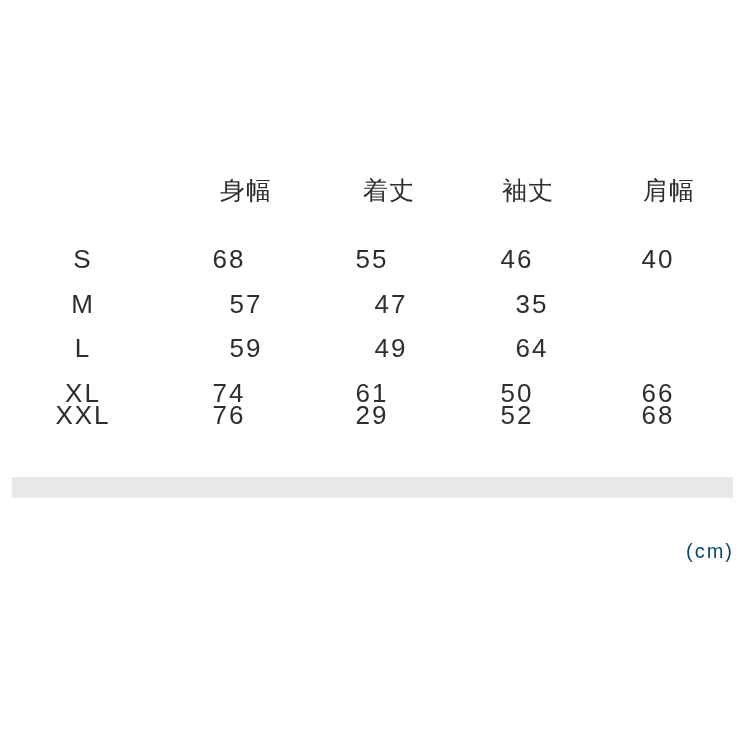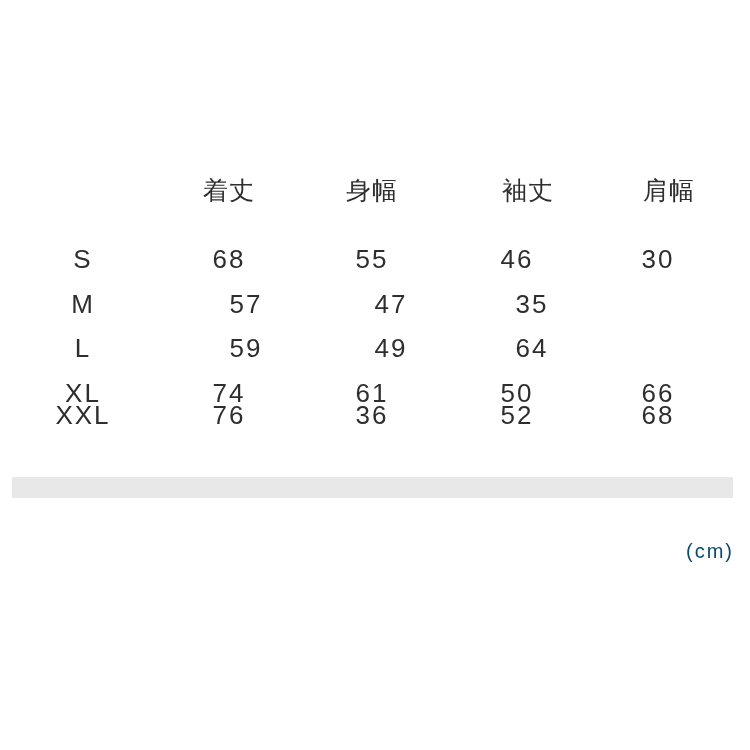--- a/index.html
+++ b/index.html
@@ -59,32 +59,32 @@
 </style>
 </head>
 <body>
 
 <div class="canvas">
 
   <div class="table-area">
 
     <div class="trow header-row" style="top:176px">
       <div class="cell c0"></div>
+      <div class="cell c2">身幅</div>
       <div class="cell c1">着丈</div>
-      <div class="cell c2">身幅</div>
       <div class="cell c4">袖丈</div>
       <div class="cell c3">肩幅</div>
     </div>
 
     <div class="trow" style="top:245px">
       <div class="cell c0">S</div>
       <div class="cell c1">68</div>
       <div class="cell c2">55</div>
       <div class="cell c3">46</div>
-      <div class="cell c4">30</div>
+      <div class="cell c4">40</div>
     </div>
 
     <div class="trow" style="top:290px">
       <div class="cell c0">M</div>
       <div class="cell c2">57</div>
       <div class="cell c3">47</div>
       <div class="cell c4">35</div>
     </div>
 
     <div class="trow" style="top:334px">
@@ -98,21 +98,21 @@
       <div class="cell c0">XL</div>
       <div class="cell c1">74</div>
       <div class="cell c2">61</div>
       <div class="cell c3">50</div>
       <div class="cell c4">66</div>
     </div>
 
     <div class="trow" style="top:401px">
       <div class="cell c0">XXL</div>
       <div class="cell c1">76</div>
-      <div class="cell c2">36</div>
+      <div class="cell c2">29</div>
       <div class="cell c3">52</div>
       <div class="cell c4">68</div>
     </div>
 
   </div>
 
   <div class="divider-bar"></div>
 
   <div class="unit-note">(cm)</div>
 

